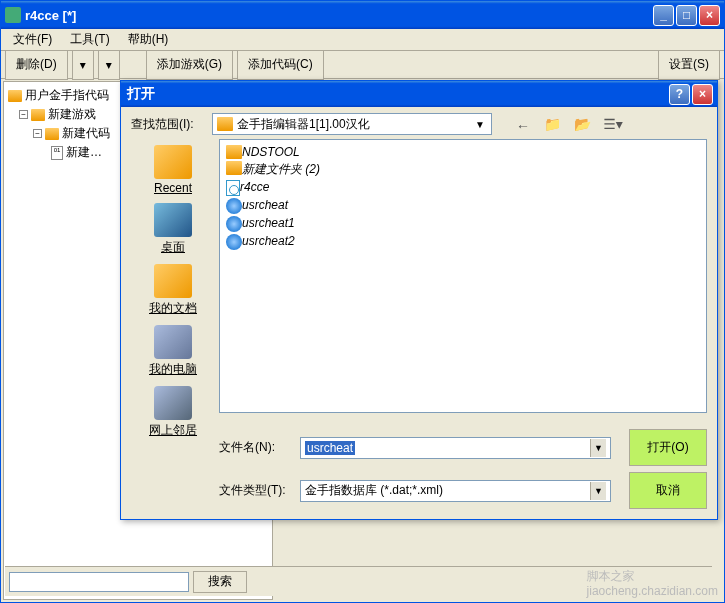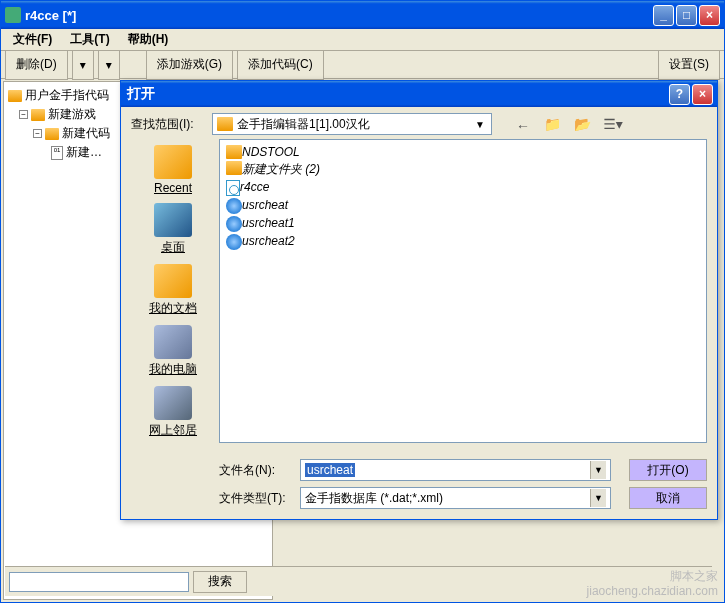--- a/index.html
+++ b/index.html
@@ -7,21 +7,21 @@
 
 
 .main-window { width: 725px; height: 603px; background: #ece9d8; border: 1px solid #0054e3; position: relative; }
 .titlebar { height: 28px; background: linear-gradient(to bottom, #3c8cde 0%, #0054e3 10%, #0054e3 90%, #003dc0 100%); display: flex; align-items: center; padding: 0 4px; color: #fff; }
 .titlebar-icon { width: 16px; height: 16px; background: #4a7; margin-right: 4px; border-radius: 2px; }
 .titlebar-text { flex: 1; font-weight: bold; font-size: 13px; }
 .winbtns { display: flex; gap: 2px; }
 .winbtn { width: 21px; height: 21px; background: linear-gradient(to bottom, #7ba7e0, #3c6dc0); border: 1px solid #fff; border-radius: 3px; color: #fff; display: flex; align-items: center; justify-content: center; font-weight: bold; cursor: pointer; }
 .winbtn.close { background: linear-gradient(to bottom, #e88, #c33); }
 
-.menubar { height: 22px; background: #ece9d8; display: flex; align-items: flex-start; padding: 0 4px; gap: 2px; border-bottom: 1px solid #aca899; font-weight: bold; }
+.menubar { height: 22px; background: #ece9d8; display: flex; align-items: flex-start; padding: 0 4px; gap: 2px; border-bottom: 1px solid #aca899; }
 .menuitem { padding: 2px 8px; cursor: pointer; }
 
 .toolbar { height: 28px; background: #ece9d8; display: flex; align-items: center; padding: 2px 4px; gap: 4px; border-bottom: 1px solid #aca899; }
 .tbtn { height: 30px; padding: 0 10px; background: #ece9d8; border: 1px solid #aca899; display: flex; align-items: center; cursor: pointer; font-size: 12px; text-align: center; }
 .tbtn-sm { width: 22px; padding: 0; justify-content: center; }
 
 .main-body { position: absolute; top: 78px; left: 0; right: 0; bottom: 0; display: flex; }
 .tree-panel { width: 270px; background: #fff; border: 1px solid #aca899; margin: 2px; padding: 4px; }
 .tree-item { display: flex; align-items: center; gap: 3px; padding: 1px 0; }
 .tree-indent { display: inline-block; }
@@ -63,23 +63,23 @@
 .fi-html { width: 14px; height: 16px; background: #fff; border: 1px solid #39c; position: relative; }
 .fi-html::after { content: ""; position: absolute; left: 2px; top: 4px; width: 8px; height: 8px; border: 1px solid #39c; border-radius: 50%; }
 .fi-media { width: 16px; height: 16px; border-radius: 50%; background: radial-gradient(circle,#9cf,#06c); }
 
 .dialog-footer { padding: 6px 10px 10px 10px; }
 .foot-row { display: flex; align-items: center; gap: 6px; margin-top: 6px; }
 .foot-label { width: 75px; padding-left: 88px; box-sizing: content-box; }
 .foot-combo { flex: 1; height: 22px; border: 1px solid #7f9db9; background: #fff; display: flex; align-items: center; padding: 0 4px; }
 .foot-combo .sel { background: #316ac5; color: #fff; padding: 0 2px; }
 .foot-arrow { margin-left: auto; width: 16px; height: 18px; background: #e4e2d6; border-left: 1px solid #aca899; display: flex; align-items: center; justify-content: center; font-size: 9px; cursor: pointer; }
-.foot-btn { width: 78px; height: 22px; background: #c4b5fd; border: 1px solid #aca899; cursor: pointer; margin-left: 12px; }
-
-.watermark { position: absolute; right: 6px; bottom: 4px; color: #bbb; font-size: 12px; text-align: right; line-height: 1.2; pointer-events: none; }
+.foot-btn { width: 78px; height: 37px; background: #bef264; border: 1px solid #aca899; cursor: pointer; margin-left: 12px; }
+
+.watermark { position: absolute; right: 6px; bottom: 4px; color: #bbb; font-size: 12px; line-height: 1.2; pointer-events: none; }
 </style>
 </head>
 <body>
 
 <div class="main-window">
   <div class="titlebar">
     <div class="titlebar-icon"></div>
     <div class="titlebar-text">r4cce [*]</div>
     <div class="winbtns">
       <div class="winbtn">_</div>

